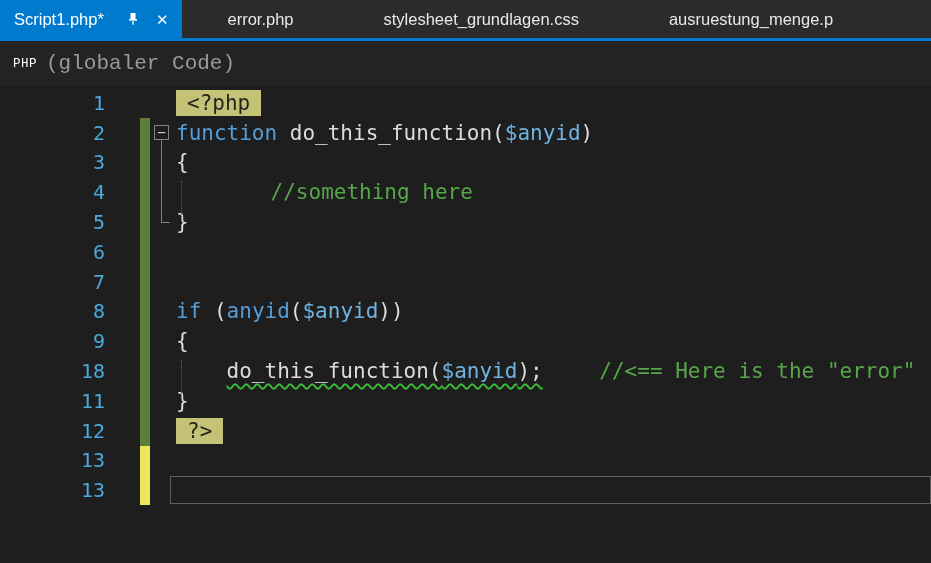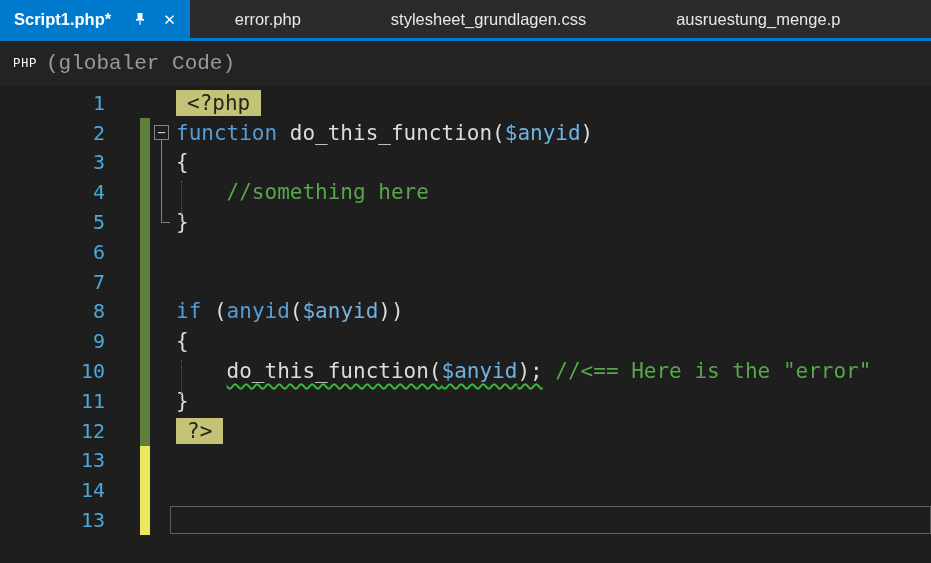--- a/index.html
+++ b/index.html
@@ -4,21 +4,21 @@
 <style>
   html,body{margin:0;padding:0;background:#111;}
   body{width:931px;height:563px;overflow:hidden;font-family:"Liberation Sans",sans-serif;}
   .app{position:relative;width:931px;height:563px;background:var(--editor-background,#1e1e1e);overflow:hidden;}
 
   
   .tabbar{display:flex;height:38px;background:var(--tab-bar-background,#2b2b2e);overflow:hidden;width:931px;}
   .tab{display:flex;align-items:center;padding:0 45px;color:var(--tab-text,#e8e8e8);
        font-size:16.5px;white-space:nowrap;flex:none;cursor:default;}
   .tab.active{background:var(--accent,#007acc);color:#fff;padding:0 14px;}
-  .tab.active .tab-label{margin-right:22px;font-weight:bold;}
+  .tab.active .tab-label{margin-right:22px;}
   .pin-icon{display:flex;align-items:center;margin-right:16px;}
   .close-icon{font-size:15px;line-height:1;}
   .accent-line{height:3px;background:var(--accent,#007acc);width:931px;}
 
   
   .navbar{height:45px;display:flex;align-items:center;padding-left:13px;background:#232324;font-family:Liberation Mono, monospace;}
   .lang-label{color:#ffffff;font-size:12.5px;letter-spacing:.5px;margin-right:9px;}
   .scope-label{color:#9a9a9a;font-size:21px;}
 
   
@@ -29,21 +29,21 @@
   .strip{width:10px;height:100%;flex:none;margin-left:35px;}
   .strip.green{background:var(--change-saved,#5e7e3c);}
   .strip.yellow{background:var(--change-unsaved,#ece75c);}
   .fold-cell{width:26px;flex:none;height:100%;position:relative;}
   .fold-box{position:absolute;left:4px;top:7px;width:15px;height:15px;box-sizing:border-box;
             border:1px solid #858585;color:#cccccc;font-size:14px;line-height:12px;text-align:center;
             background:var(--editor-background,#1e1e1e);cursor:pointer;}
   .code-text{white-space:pre;color:var(--plain-text,#dcdcdc);}
   .tok-keyword{color:var(--keyword,#569cd6);}
   .tok-variable{color:var(--variable,#6fb3e0);}
-  .tok-comment{color:var(--comment,#57a64a);}
+  .tok-comment{color:var(--comment,#57a64a);margin-left:44px;}
   .tok-plain{color:var(--plain-text,#dcdcdc);}
   .tok-php-tag{background:var(--php-tag-background,#c3c276);color:var(--php-tag-text,#26251c);padding:1px 11px;}
   .squiggle{text-decoration:underline;text-decoration-style:wavy;
             text-decoration-color:var(--squiggle,#3dbb3d);text-decoration-thickness:1.5px;
             text-underline-offset:5px;}
   .current-box{position:absolute;left:170px;right:0;top:1px;bottom:1px;
                border:1px solid var(--current-line-border,#5e5e5e);}
   .fold-vline{position:absolute;width:1px;background:var(--fold-line,#808080);}
   .fold-tick{position:absolute;height:1px;background:var(--fold-line,#808080);}
   .indent-guide{position:absolute;width:0;border-left:1px dotted #5a5a5a;}
@@ -134,21 +134,21 @@
           <div class="fold-cell"></div>
           <div class="code-text"><span class="tok-keyword">if</span><span class="tok-plain"> (</span><span class="tok-keyword">anyid</span><span class="tok-plain">(</span><span class="tok-variable">$anyid</span><span class="tok-plain">))</span></div>
         </div>
         <div class="code-row">
           <div class="gutter-num">9</div>
           <div class="strip green"></div>
           <div class="fold-cell"></div>
           <div class="code-text"><span class="tok-plain">{</span></div>
         </div>
         <div class="code-row">
-          <div class="gutter-num">10</div>
+          <div class="gutter-num">18</div>
           <div class="strip green"></div>
           <div class="fold-cell"></div>
           <div class="code-text"><span class="tok-plain">    </span><span class="tok-plain squiggle">do_this_function(</span><span class="tok-variable squiggle">$anyid</span><span class="tok-plain squiggle">);</span><span class="tok-plain"> </span><span class="tok-comment">//&lt;== Here is the "error"</span></div>
         </div>
         <div class="code-row">
           <div class="gutter-num">11</div>
           <div class="strip green"></div>
           <div class="fold-cell"></div>
           <div class="code-text"><span class="tok-plain">}</span></div>
         </div>
@@ -158,26 +158,20 @@
           <div class="fold-cell"></div>
           <div class="code-text"><span class="tok-php-tag">?&gt;</span></div>
         </div>
         <div class="code-row">
           <div class="gutter-num">13</div>
           <div class="strip yellow"></div>
           <div class="fold-cell"></div>
           <div class="code-text"></div>
         </div>
         <div class="code-row">
-          <div class="gutter-num">14</div>
-          <div class="strip yellow"></div>
-          <div class="fold-cell"></div>
-          <div class="code-text"></div>
-        </div>
-        <div class="code-row">
           <div class="gutter-num">13</div>
           <div class="strip yellow"></div>
           <div class="fold-cell"></div>
           <div class="code-text"></div>
           <div class="current-box"></div>
         </div>
       </div>
   <div class="fold-vline" style="left: 161px; top: 53.8px; height: 82.4px;"></div>
       <div class="fold-tick" style="left: 161px; top: 136.2px; width: 9px;"></div>
       <div class="indent-guide" style="left: 181px; top: 95.4px; height: 40px;"></div>

